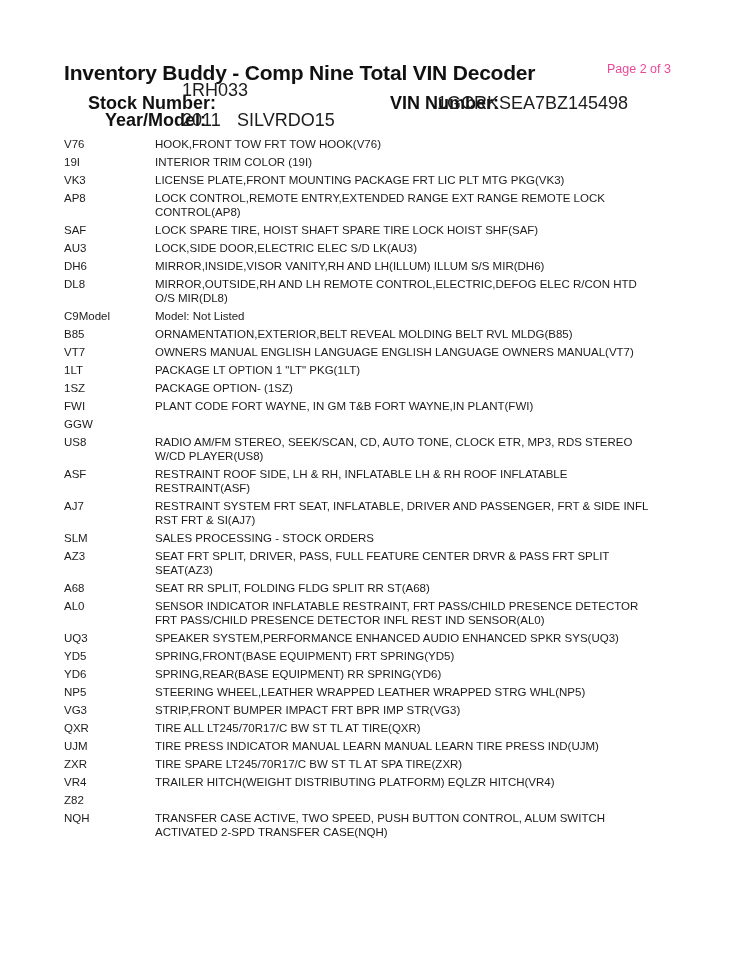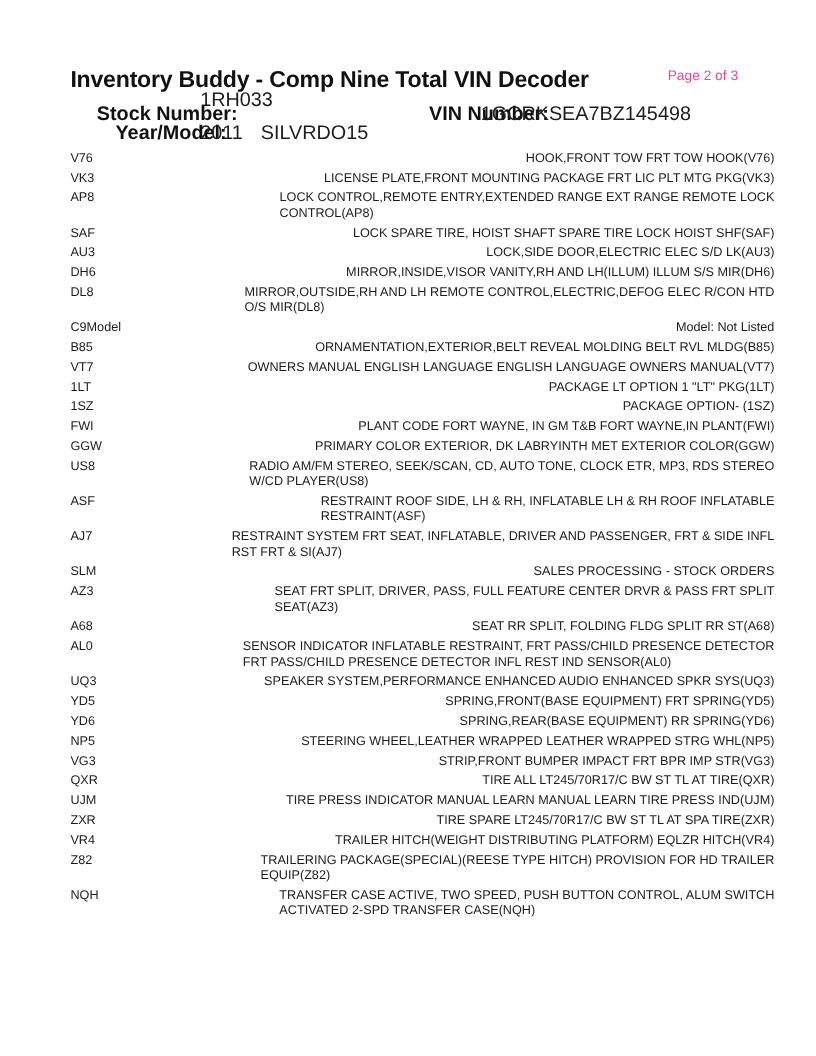--- a/index.html
+++ b/index.html
@@ -27,21 +27,21 @@
   .m-stock-val { left:182px; top:80px; }
   .m-vin-lbl   { left:354px; top:93px;margin-left:36px; }
   .m-vin-val   { left:437px; top:93px; }
   .m-ym-lbl    { left:105px; top:110px; }
   .m-year-val  { left:182px; top:110px; }
   .m-model-val { left:237px; top:110px; }
   .option-list {
     position:absolute; left:64px; top:137px; width:640px;
     font-size:11.5px; line-height:14px; color:#1c1c1c;
   }
-  .row { display:flex; margin-bottom:4px;justify-content:space-between; }
+  .row { display:flex; margin-bottom:4px; }
   .code { flex:0 0 91px; width:91px; white-space:nowrap; }
   .desc { white-space:nowrap; }
 </style>
 </head>
 <body>
 
 <div class="page">
 
   <div class="doc-title">Inventory Buddy - Comp Nine Total VIN Decoder</div>
   <div class="page-indicator">Page 2 of 3</div>
@@ -53,20 +53,24 @@
     <span class="meta-item m-vin-val">1GCRKSEA7BZ145498</span>
     <span class="meta-item meta-lbl m-ym-lbl">Year/Model:</span>
     <span class="meta-item m-year-val">2011</span>
     <span class="meta-item m-model-val">SILVRDO15</span>
   </div>
 
   <div class="option-list" id="option-list">
       <div class="row">
         <div class="code">V76</div>
         <div class="desc">HOOK,FRONT TOW FRT TOW HOOK(V76)</div>
+      </div>
+      <div class="row">
+        <div class="code">19I</div>
+        <div class="desc">INTERIOR TRIM COLOR (19I)</div>
       </div>
       <div class="row">
         <div class="code">VK3</div>
         <div class="desc">LICENSE PLATE,FRONT MOUNTING PACKAGE FRT LIC PLT MTG PKG(VK3)</div>
       </div>
       <div class="row">
         <div class="code">AP8</div>
         <div class="desc">LOCK CONTROL,REMOTE ENTRY,EXTENDED RANGE EXT RANGE REMOTE LOCK<br>CONTROL(AP8)</div>
       </div>
       <div class="row">
@@ -104,21 +108,20 @@
       <div class="row">
         <div class="code">1SZ</div>
         <div class="desc">PACKAGE OPTION- (1SZ)</div>
       </div>
       <div class="row">
         <div class="code">FWI</div>
         <div class="desc">PLANT CODE FORT WAYNE, IN GM T&amp;B FORT WAYNE,IN PLANT(FWI)</div>
       </div>
       <div class="row">
         <div class="code">GGW</div>
-        <div class="desc">PRIMARY COLOR EXTERIOR, DK LABRYINTH MET EXTERIOR COLOR(GGW)</div>
       </div>
       <div class="row">
         <div class="code">US8</div>
         <div class="desc">RADIO AM/FM STEREO, SEEK/SCAN, CD, AUTO TONE, CLOCK ETR, MP3, RDS STEREO<br>W/CD PLAYER(US8)</div>
       </div>
       <div class="row">
         <div class="code">ASF</div>
         <div class="desc">RESTRAINT ROOF SIDE, LH &amp; RH, INFLATABLE LH &amp; RH ROOF INFLATABLE<br>RESTRAINT(ASF)</div>
       </div>
       <div class="row">
@@ -172,21 +175,20 @@
       <div class="row">
         <div class="code">ZXR</div>
         <div class="desc">TIRE SPARE LT245/70R17/C BW ST TL AT SPA TIRE(ZXR)</div>
       </div>
       <div class="row">
         <div class="code">VR4</div>
         <div class="desc">TRAILER HITCH(WEIGHT DISTRIBUTING PLATFORM) EQLZR HITCH(VR4)</div>
       </div>
       <div class="row">
         <div class="code">Z82</div>
-        <div class="desc">TRAILERING PACKAGE(SPECIAL)(REESE TYPE HITCH) PROVISION FOR HD TRAILER<br>EQUIP(Z82)</div>
       </div>
       <div class="row">
         <div class="code">NQH</div>
         <div class="desc">TRANSFER CASE ACTIVE, TWO SPEED, PUSH BUTTON CONTROL, ALUM SWITCH<br>ACTIVATED 2-SPD TRANSFER CASE(NQH)</div>
       </div>
     </div>
 
 </div>
 
 </body></html>

